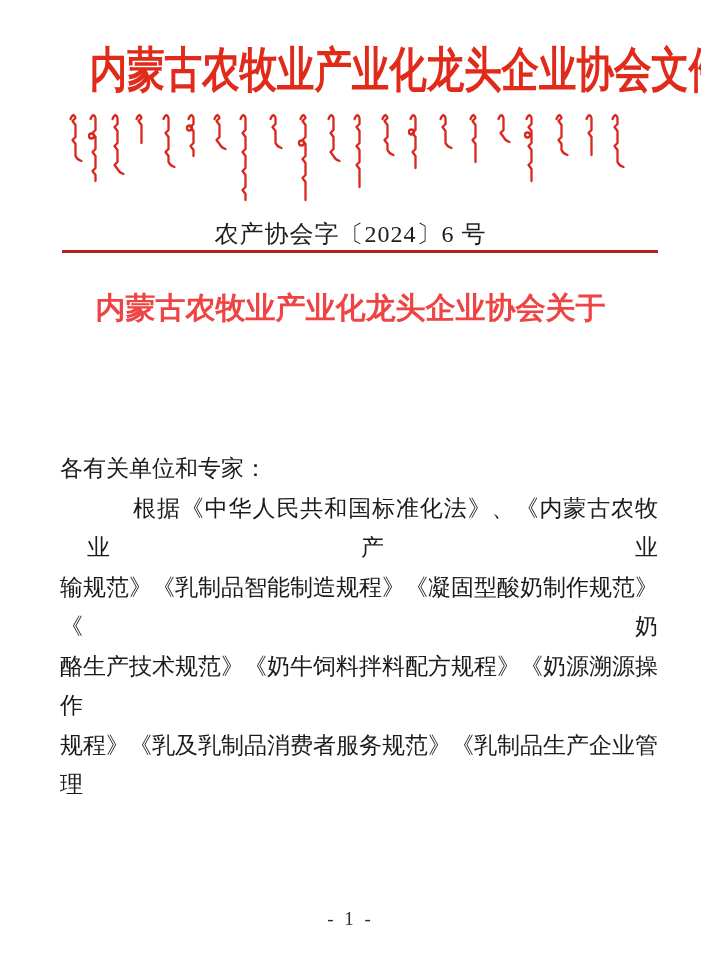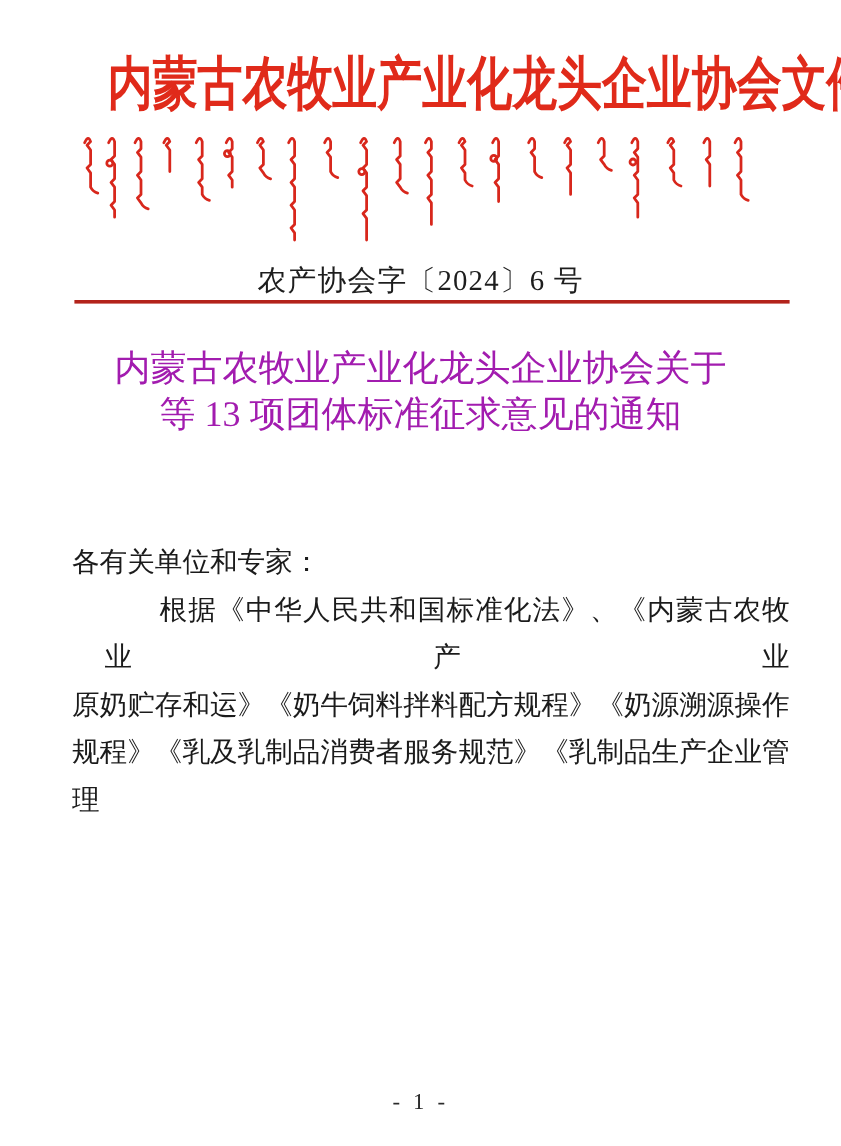--- a/index.html
+++ b/index.html
@@ -69,24 +69,24 @@
     width: 596px;
     height: 3px;
     background: #B3231B;
   }
   .notice-title {
     position: absolute;
     top: 289px;
     left: 0;
     right: 0;
     text-align: center;
-    font-weight: normal;
+    font-weight: bold;
     font-size: 30px;
     line-height: 38px;
-    color: #a21caf;
+    color: #ef4444;
   }
   .body-text {
     position: absolute;
     top: 449px;
     left: 60px;
     width: 598px;
     font-size: 23px;
     line-height: 39.5px;
     color: #1b1b1b;
   }
@@ -152,26 +152,26 @@
         <path d="M 544 7 Q 547 0 549 6 l 0 6 l -3 3 l 3 4 l 0 6 l 0 6 l -3 3 l 3 4 l 0 6 l 0 6 q 2 4 6 5"></path>
       </svg>
   </div>
 
   <div class="doc-number">农产协会字〔2024〕6 号</div>
 
   <div class="red-divider"></div>
 
   <div class="notice-title">
     <div>内蒙古农牧业产业化龙头企业协会关于</div>
-    <div>等 13 项团体标准征求意见的通知</div>
   </div>
 
   <div class="body-text">
     <div class="body-line">各有关单位和专家：</div>
     <div class="body-line fill indent">根据《中华人民共和国标准化法》、《内蒙古农牧业产业</div>
-    <div class="body-line fill">原奶贮存和运》《奶牛饲料拌料配方规程》《奶源溯源操作</div>
+    <div class="body-line fill">输规范》《乳制品智能制造规程》《凝固型酸奶制作规范》《奶</div>
+    <div class="body-line fill">酪生产技术规范》《奶牛饲料拌料配方规程》《奶源溯源操作</div>
     <div class="body-line fill">规程》《乳及乳制品消费者服务规范》《乳制品生产企业管理</div>
 
   </div>
 
   <div class="page-footer">- 1 -</div>
 
 </div>
 
 </body></html>

